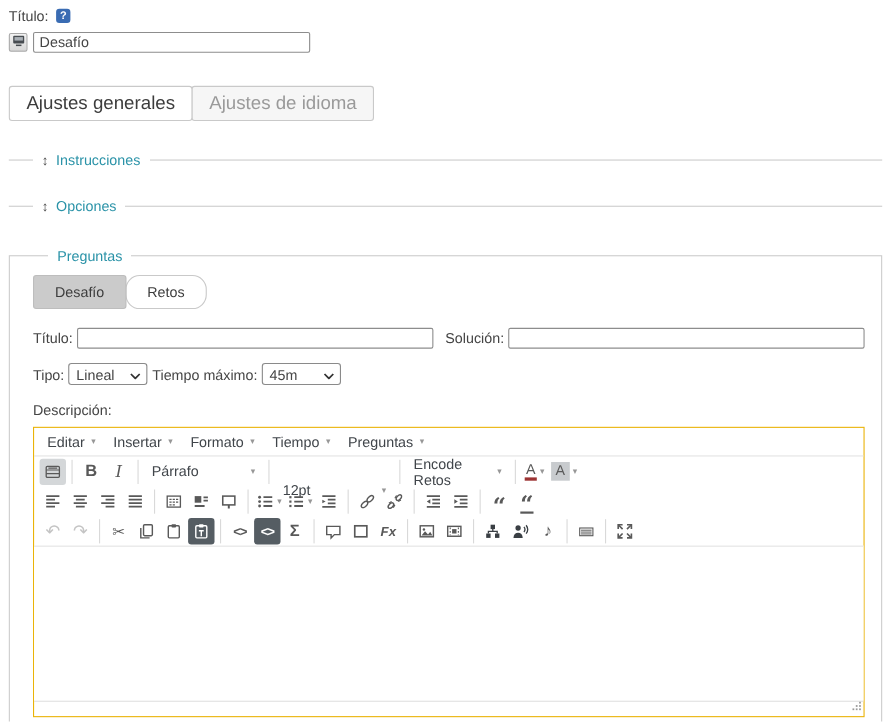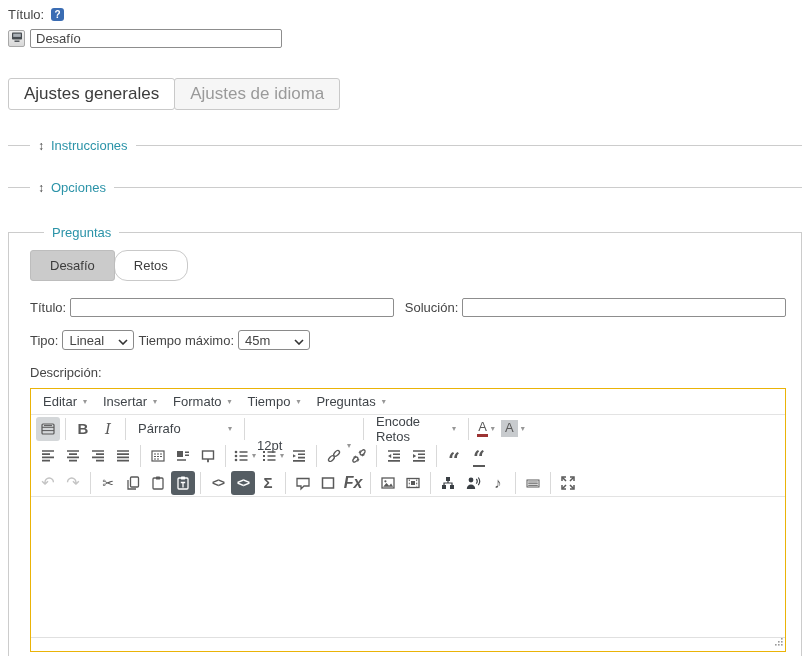--- a/index.html
+++ b/index.html
@@ -72,21 +72,21 @@
   .tbtn.dark-glyph { color: #3a3f44; }
   .bold-g { font-weight: bold; font-size: 15px; }
   .italic-g { font-family: "DejaVu Serif", serif; font-style: italic; font-size: 15px; }
   .dd { display: flex; align-items: center; justify-content: space-between; height: 24px; padding: 0 7px;
         color: #40454a; cursor: pointer; border-radius: 3px; gap: 16px; }
   .dd-para { width: 108px; } .dd-size { width: 108px; margin-top: 34px; } .dd-font { width: 94px; }
   .fore-a { border-bottom: 3px solid #9c3333; padding: 0 1px 0px 1px; line-height: 1.1; font-size: 13px; }
   .back-a { background: #c8cbce; padding: 1px 4px; line-height: 1.1; font-size: 13px; }
   .code-g { font-weight: bold; font-size: 12px; letter-spacing: -1px; }
   .sigma-g { font-weight: bold; font-size: 15px; }
-  .fx-g { font-style: italic; font-weight: bold; font-size: 16px; }
+  .fx-g { font-style: italic; font-weight: bold; font-size: 12px; }
   .quote-g { font-family: "DejaVu Serif", serif; font-size: 21px; font-weight: bold; line-height: 0.4; padding-top: 10px; }
   .quote-g.u { border-bottom: 2px solid currentColor; padding-bottom: 3px; }
   .note-g { font-size: 15px; }
   .undo-g { font-size: 16px; }
   .mce-content { height: 141px; border-top: 1px solid #e3e3e3; background: #fff; cursor: text; }
   .mce-statusbar { height: 14px; border-top: 1px solid #e0e0e0; position: relative; }
   .resize-handle { position: absolute; right: 1px; bottom: 1px; cursor: nwse-resize; }
 </style>
 </head>
 <body>

